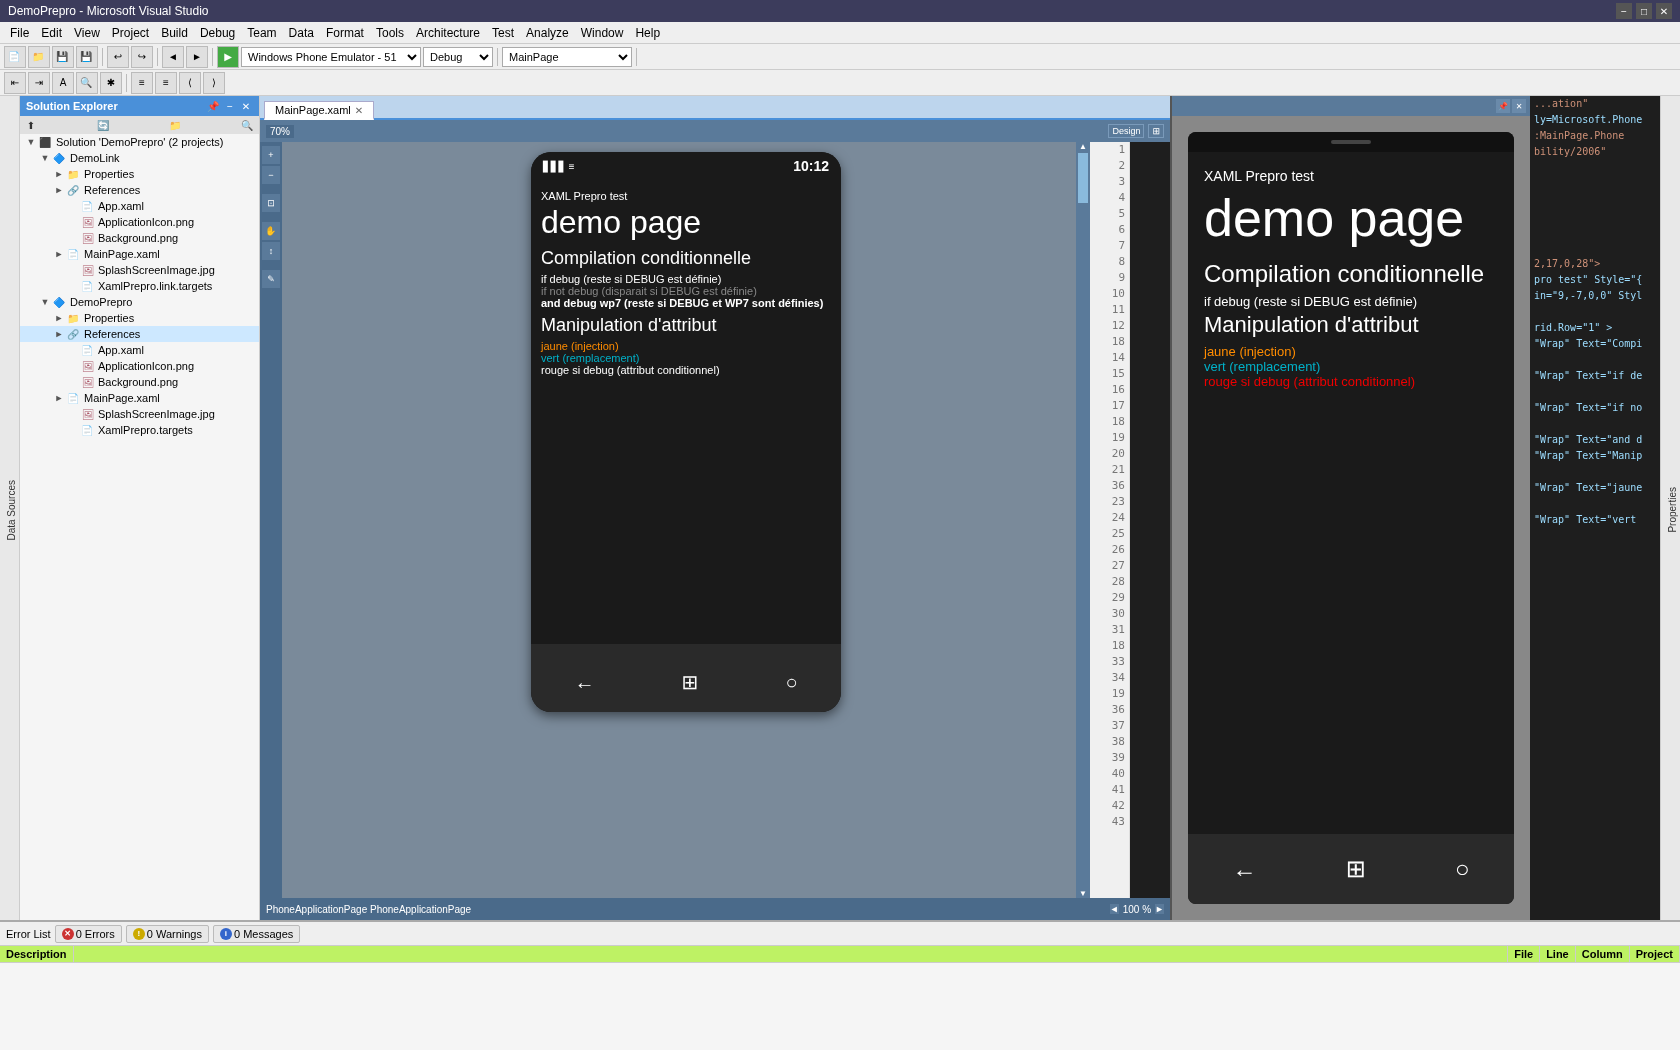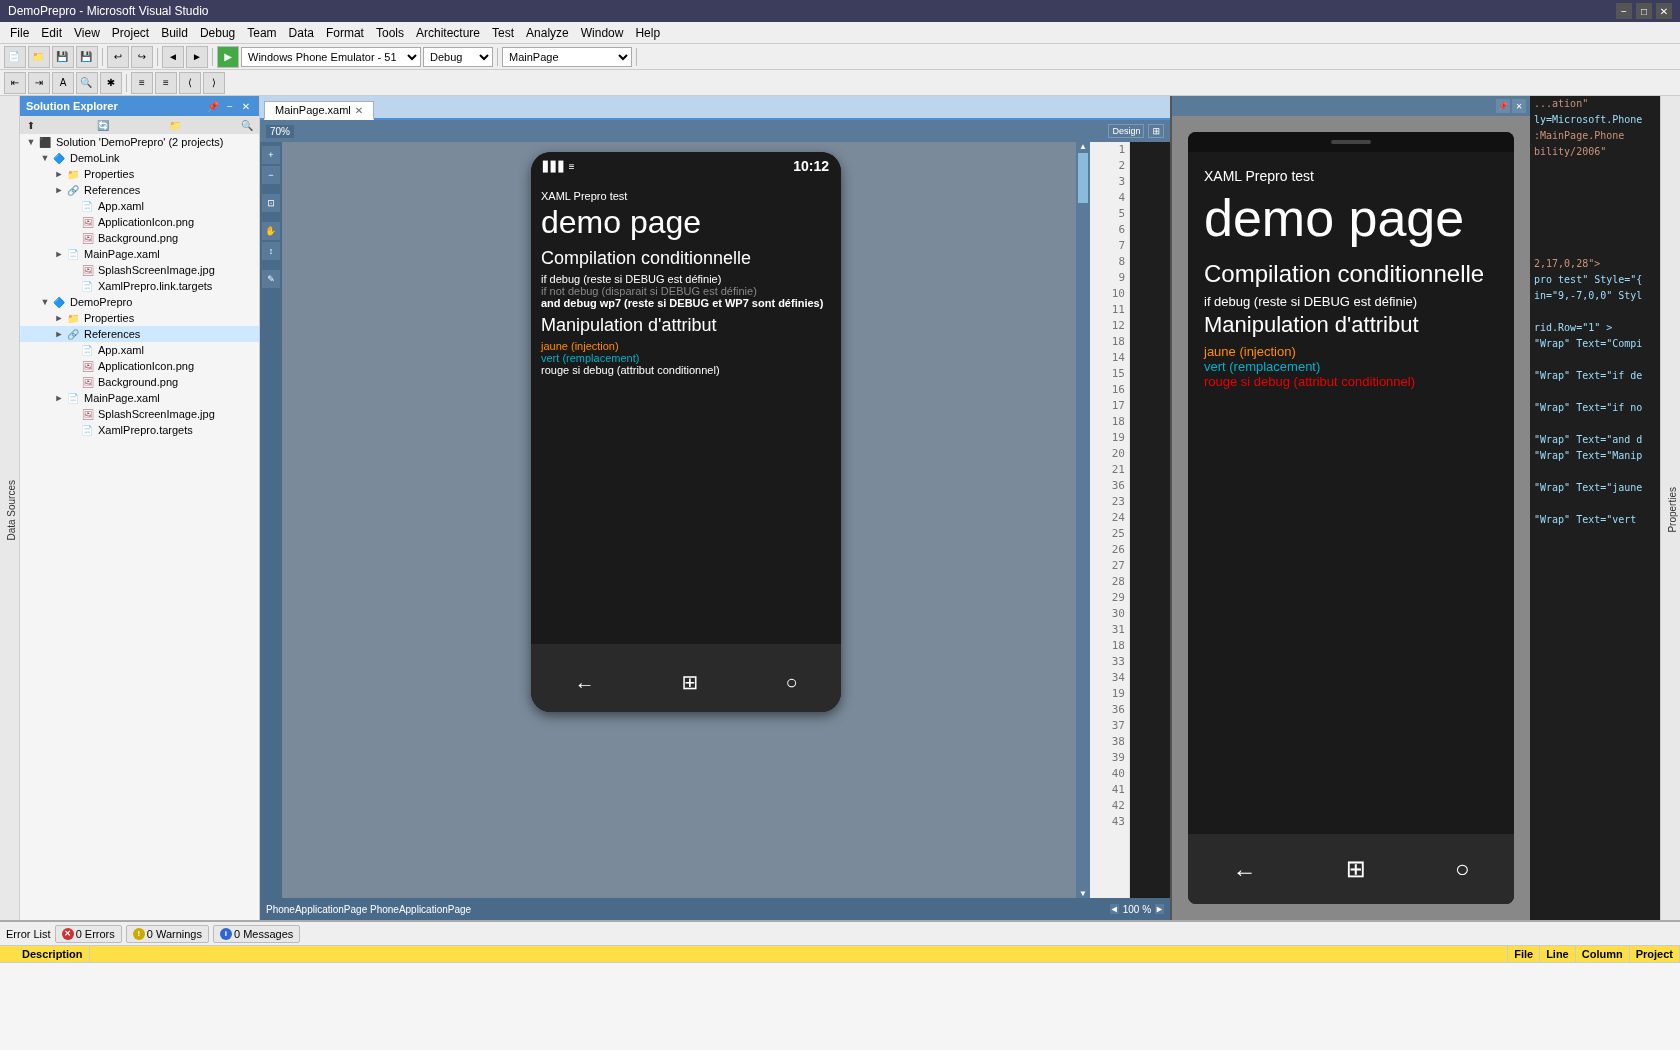--- a/index.html
+++ b/index.html
@@ -102,21 +102,21 @@
     
     .bottom-panels { height: 130px; border-top: 2px solid #aaa; display: flex; flex-direction: column; background: #f5f5f5; }
     .error-list-header { background: #efefef; height: 24px; display: flex; align-items: center; padding: 0 6px; border-bottom: 1px solid #ccc; gap: 4px; }
     .error-panel-title { font-size: 11px; font-weight: normal; }
     .error-count-btn { display: flex; align-items: center; gap: 2px; padding: 2px 6px; border: 1px solid #bbb; background: #e8e8e8; cursor: pointer; font-size: 11px; border-radius: 2px; }
     .error-icon { width: 12px; height: 12px; border-radius: 50%; display: inline-flex; align-items: center; justify-content: center; font-size: 8px; font-weight: bold; color: white; }
     .error-icon-red { background: #cc3333; }
     .error-icon-yellow { background: #ccaa00; }
     .error-icon-blue { background: #3366cc; }
     .error-table { flex: 1; overflow: auto; }
-    .error-table-header { display: flex; background: #fde047; border-bottom: 1px solid #ccc; padding-left: 16px; }
+    .error-table-header { display: flex; background: #bef264; border-bottom: 1px solid #ccc; }
     .error-col { padding: 2px 6px; font-size: 11px; font-weight: bold; border-right: 1px solid #ccc; }
 
     
     .right-panel-btn { background: #6a8aaa; border: none; color: white; font-size: 8px; width: 14px; height: 14px; cursor: pointer; display: flex; align-items: center; justify-content: center; }
 
     .panel-outer { display: flex; flex: 1; min-height: 0; }
     .dlt-btn { width: 18px; height: 18px; background: #5a7a9a; border: none; color: white; font-size: 9px; cursor: pointer; display: flex; align-items: center; justify-content: center; }
   </style>
 </head>
 <body>

